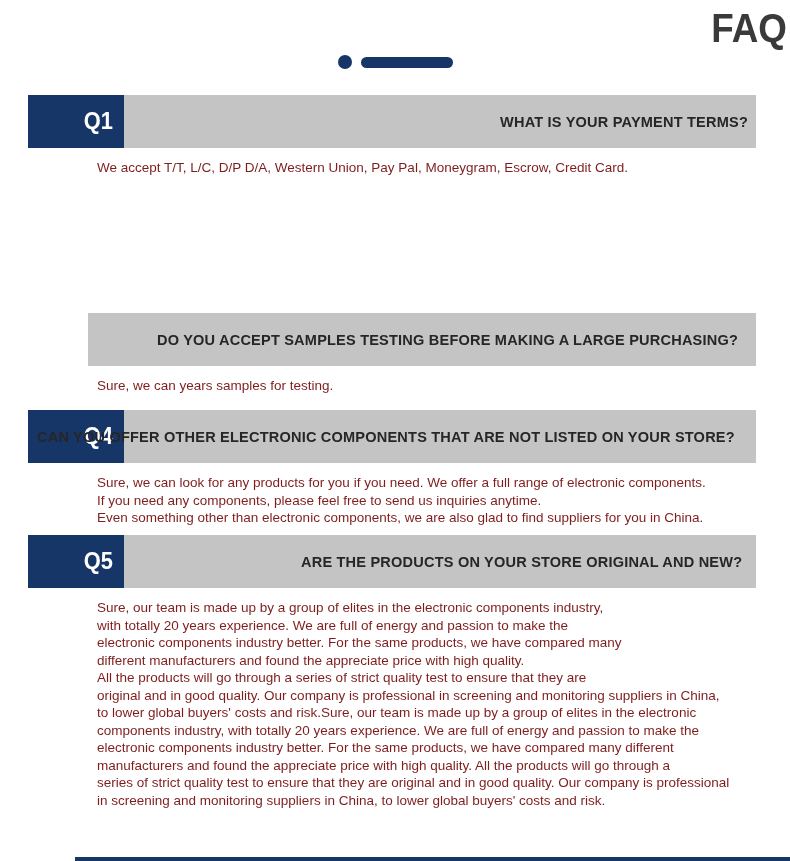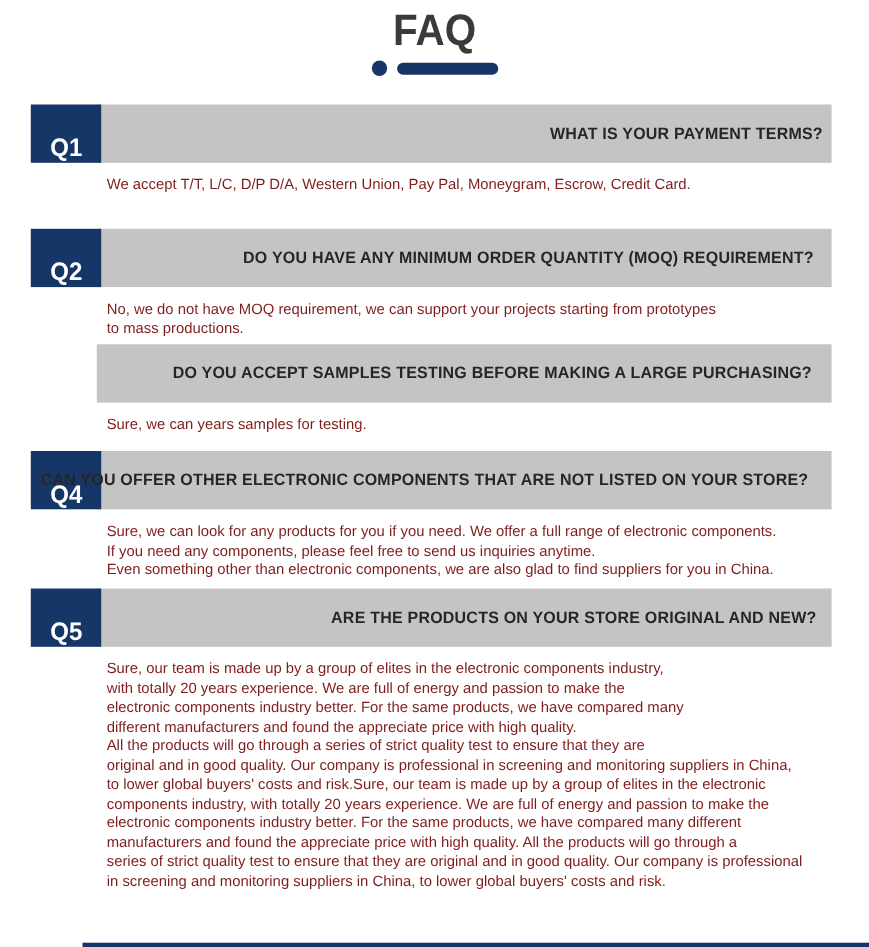--- a/index.html
+++ b/index.html
@@ -1,44 +1,44 @@
 <!DOCTYPE html>
 <html><head>
 <meta charset="utf-8">
 <style>
   html,body{margin:0;padding:0;background:#ffffff;}
   body{font-family:"Liberation Sans", sans-serif;}
   .page{position:relative;width:790px;height:861px;background:#ffffff;overflow:hidden;}
 
   
-  .title-wrap{position:absolute;top:0;left:0;right:0;text-align:center;}
+  .title-wrap{position:absolute;top:0;left:0;right:0;text-align:right;}
   .page-title{
     margin:6px 0 0 0;
     font-size:40px;
     font-weight:800;
     color:#3a3a3a;
     letter-spacing:0px;
     display:inline-block;
     transform:scaleX(0.92);
     transform-origin:center;
   }
   .title-underline{
     margin-top:4px;
     display:flex;align-items:center;justify-content:center;gap:9px;
   }
   .accent-dot{width:14px;height:14px;border-radius:50%;background:#173668;}
   .accent-bar{width:92px;height:11px;border-radius:6px;background:#173668;}
 
   
   .faq-item{position:absolute;left:0;right:0;}
   .badge{
-    position:absolute;left:28px;top:0;width:64px;height:53px;
+    position:absolute;left:28px;top:0;width:52px;height:53px;
     background:#173668;color:#ffffff;
-    display:flex;align-items:flex-end;justify-content:center;
-    font-weight:700;font-size:23px;
+    display:flex;align-items:center;justify-content:center;
+    font-weight:700;font-size:23px;padding-left:44px;
   }
   .badge span{display:inline-block;transform:scaleX(0.95);}
   .qbar{
     margin-left:88px;margin-right:34px;height:53px;background:#c4c4c4;
     display:flex;align-items:center;justify-content:flex-end;
   }
   .question{
     margin:0 0 0 10px;
     font-size:15px;font-weight:700;color:#262626;
     letter-spacing:0.2px;
@@ -70,30 +70,20 @@
   <section class="faq-item" style="top:95px">
     <div class="badge">
       <span>Q1</span>
     </div>
     <div class="qbar">
       <h2 class="question">WHAT IS YOUR PAYMENT TERMS?</h2>
     </div>
     <p class="answer">We accept T/T, L/C, D/P D/A, Western Union, Pay Pal, Moneygram, Escrow, Credit Card.</p>
   </section>
 
-  <section class="faq-item" style="top:208px">
-    <div class="badge">
-      <span>Q2</span>
-    </div>
-    <div class="qbar">
-      <h2 class="question">DO YOU HAVE ANY MINIMUM ORDER QUANTITY (MOQ) REQUIREMENT?</h2>
-    </div>
-    <p class="answer">No, we do not have MOQ requirement, we can support your projects starting from prototypes
-to mass productions.</p>
-  </section>
 
   <section class="faq-item" style="top:313px">
     <div class="qbar">
       <h2 class="question">DO YOU ACCEPT SAMPLES TESTING BEFORE MAKING A LARGE PURCHASING?</h2>
     </div>
     <p class="answer">Sure, we can years samples for testing.</p>
   </section>
 
   <section class="faq-item" style="top:410px">
     <div class="badge">

